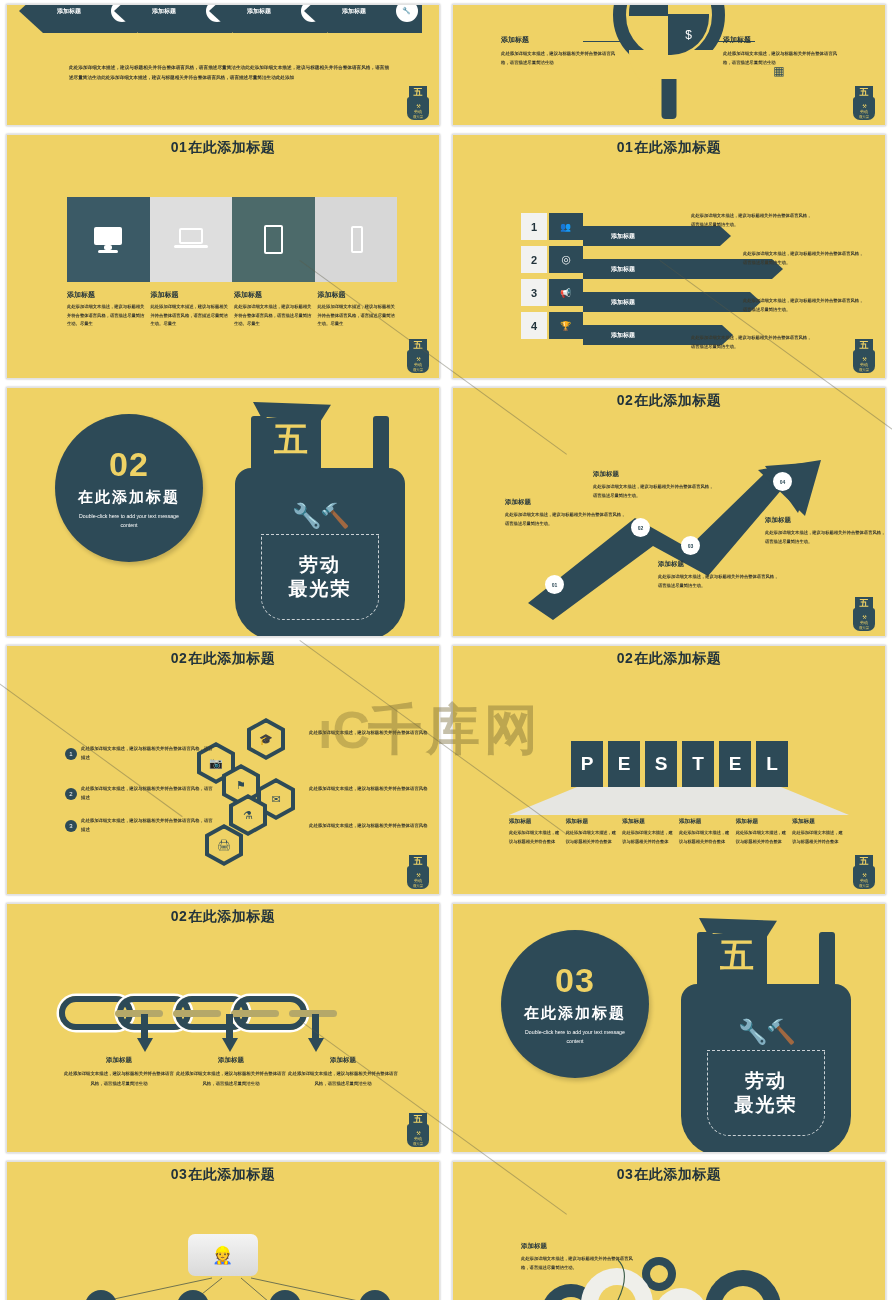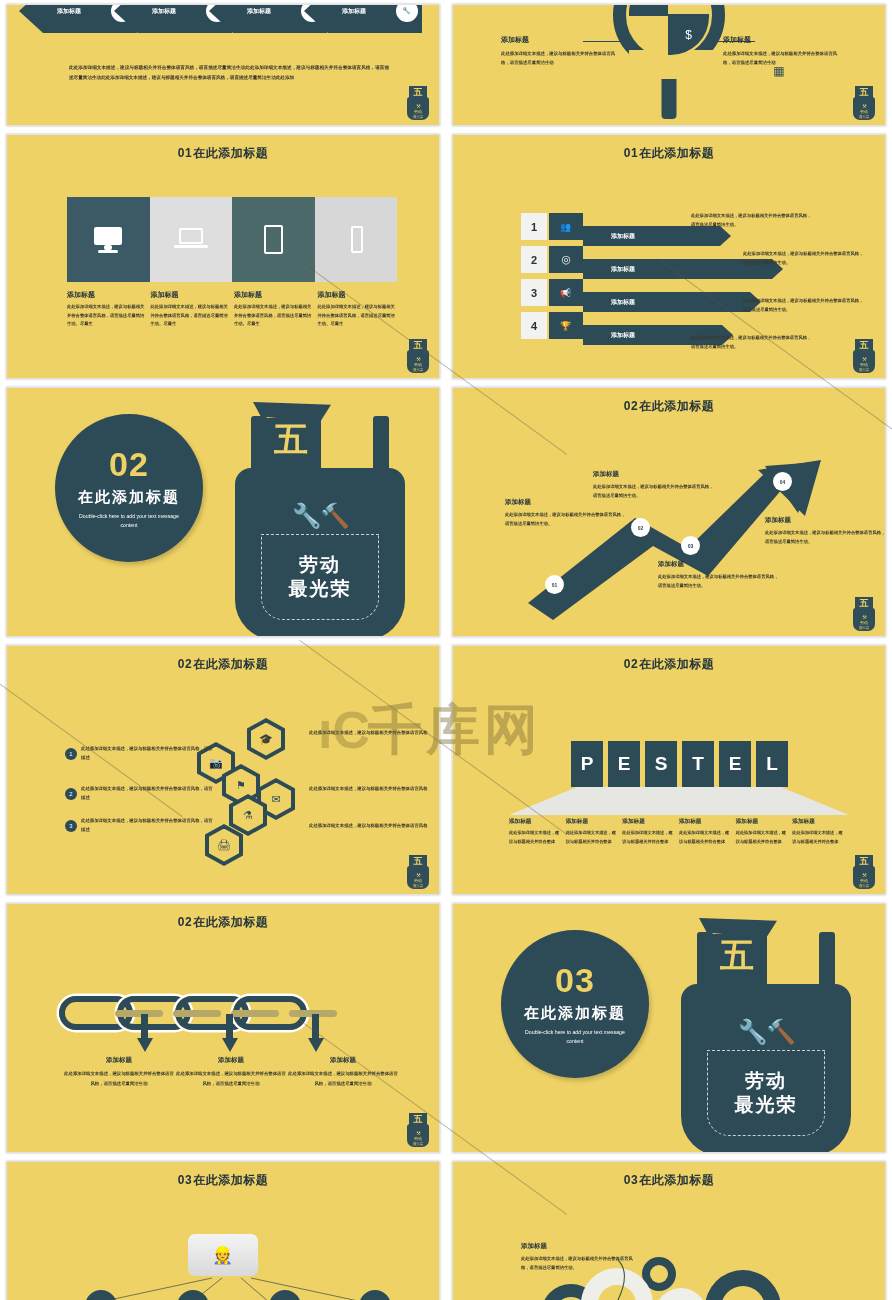--- a/index.html
+++ b/index.html
@@ -21,21 +21,21 @@
     box-shadow:0 0 2px rgba(0,0,0,.28);
     border:1px solid #e2e2e2;
   }
   .slide.h245{ height:245px; }
   .slide.h122{ height:122px; }
   .slide.h250{ height:250px; }
   .slide.h155{ height:155px; }
 
   .title{
     text-align:center; color:#22333B; font-weight:bold;
-    font-size:12px; letter-spacing:.5px; padding-top:10px;
+    font-size:14px; letter-spacing:.5px; padding-top:4px;
   }
   .title .num{ margin-right:1px; }
 
   
   .logo{
     position:absolute; right:8px; bottom:5px; width:26px; height:34px;
   }
   .logo .plate{
     position:absolute; left:4px; top:0; width:18px; height:14px;
     background:#2F4E5A;

